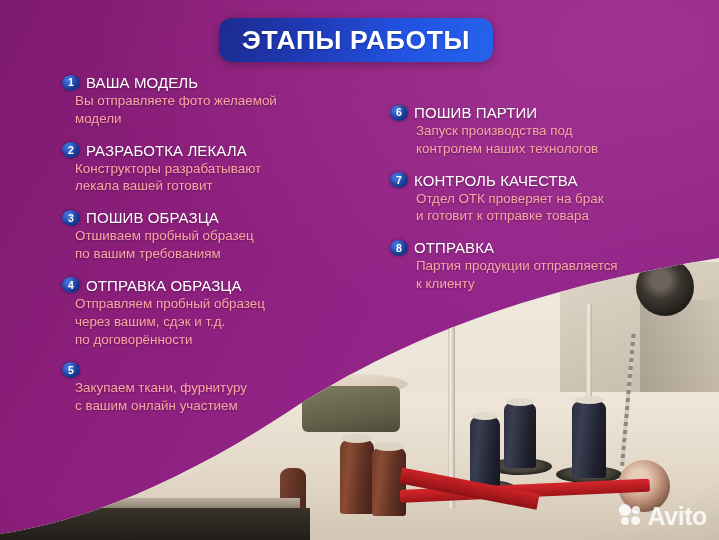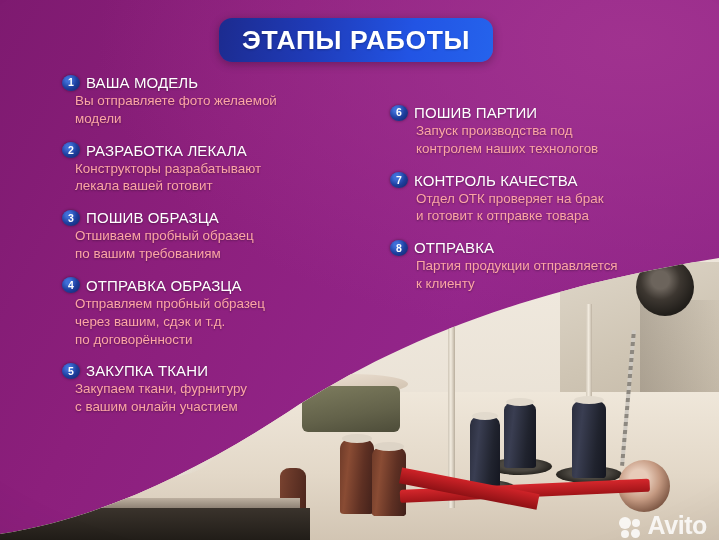--- a/index.html
+++ b/index.html
@@ -239,23 +239,23 @@
     font-size: 13.4px;
     line-height: 1.33;
     text-shadow: 0 1px 2px rgba(0,0,0,0.35);
     white-space: pre-line;
   }
   .col-right .step-desc { margin-left: 26px; }
 
   
   .avito {
     position: absolute;
-    right: 12px; bottom: 2px;
+    right: 12px; bottom: 11px;
     display: flex;
-    align-items: flex-end;
+    align-items: flex-start;
     gap: 5px;
     opacity: 0.82;
   }
   .avito-dots {
     position: relative;
     width: 23px; height: 21px;
   }
   .avito-dots i {
     position: absolute;
     display: block;
@@ -356,21 +356,20 @@
         <span class="step-title">ОТПРАВКА ОБРАЗЦА</span>
       </div>
       <div class="step-desc">Отправляем пробный образец
 через вашим, сдэк и т.д.
 по договорённости</div>
     </div>
 
     <div class="step">
       <div class="step-head">
         <span class="badge">5</span>
-        <span class="step-title">ЗАКУПКА ТКАНИ</span>
       </div>
       <div class="step-desc">Закупаем ткани, фурнитуру
 с вашим онлайн участием</div>
     </div>
 
   </div>
 
   <div class="col col-right">
 
     <div class="step">

